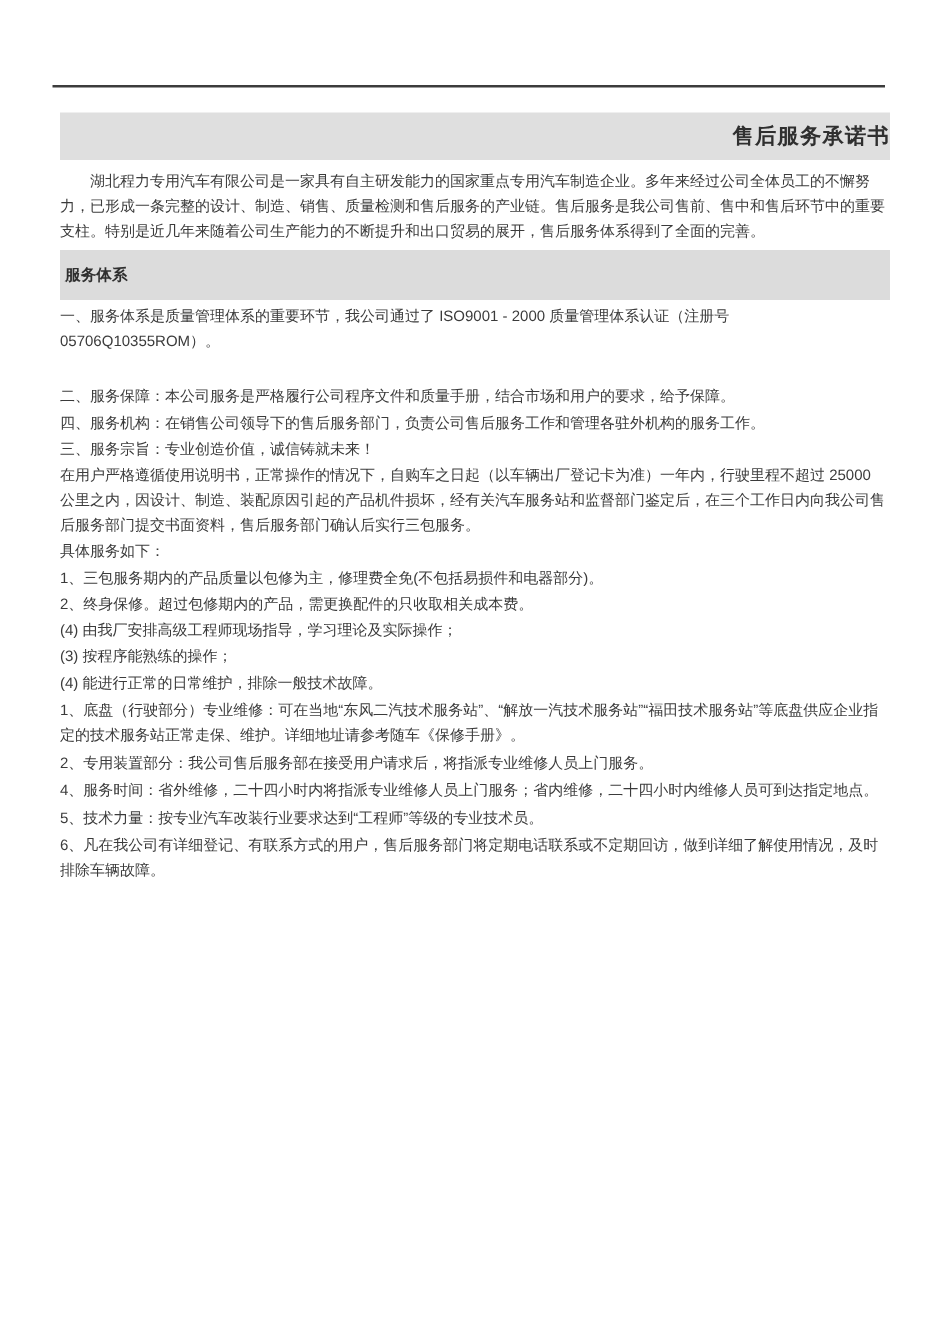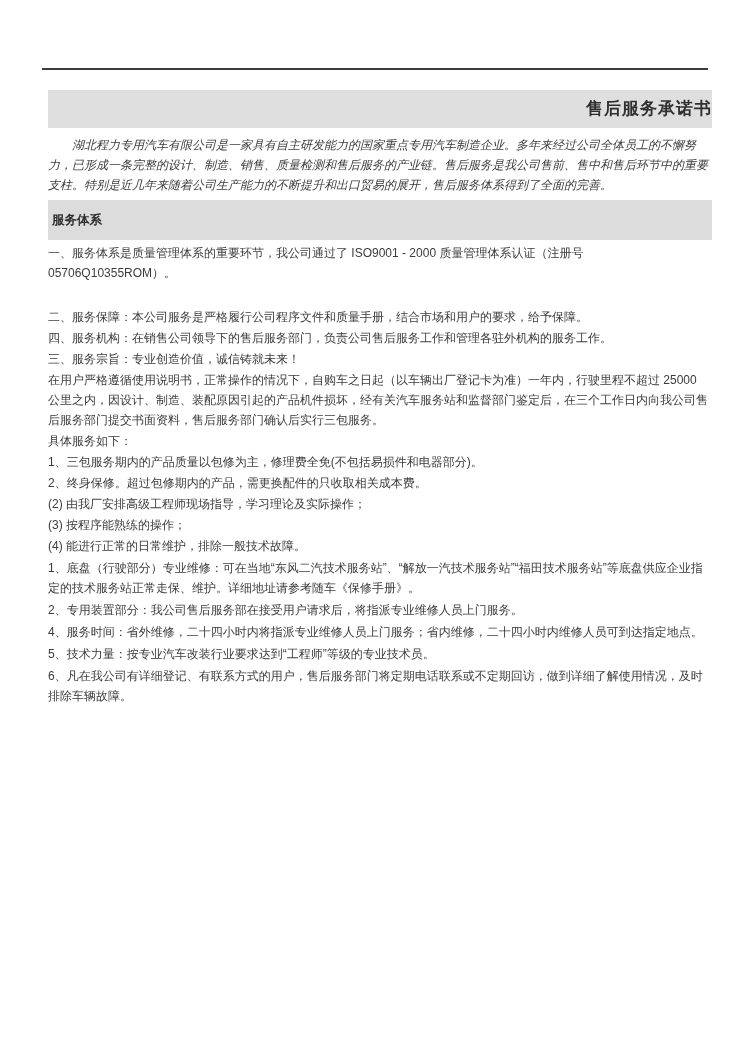--- a/index.html
+++ b/index.html
@@ -46,21 +46,20 @@
   }
   p {
     margin: 1px 0;
     font-size: 12px;
     line-height: 20px;
     color: var(--text, #3b3b3b);
   }
   .intro {
     margin-top: 7px;
     text-indent: 2em;
-    font-style: italic;
   }
   .section-bar {
     margin: 5px 0 3px 0;
     padding: 12px 4px;
     background: var(--section-bar-bg, #dcdcdc);
     font-size: 12.5px;
     line-height: 16px;
     font-weight: bold;
     color: var(--heading-text, #2f2f2f);
   }
@@ -87,21 +86,21 @@
     <p>一、服务体系是质量管理体系的重要环节，我公司通过了 ISO9001 - 2000 质量管理体系认证（注册号 05706Q10355ROM）。</p>
     <div class="gap"></div>
     <p>二、服务保障：本公司服务是严格履行公司程序文件和质量手册，结合市场和用户的要求，给予保障。</p>
     <p>四、服务机构：在销售公司领导下的售后服务部门，负责公司售后服务工作和管理各驻外机构的服务工作。</p>
     <p>三、服务宗旨：专业创造价值，诚信铸就未来！</p>
 
     <p>在用户严格遵循使用说明书，正常操作的情况下，自购车之日起（以车辆出厂登记卡为准）一年内，行驶里程不超过 25000 公里之内，因设计、制造、装配原因引起的产品机件损坏，经有关汽车服务站和监督部门鉴定后，在三个工作日内向我公司售后服务部门提交书面资料，售后服务部门确认后实行三包服务。</p>
     <p>具体服务如下：</p>
     <p>1、三包服务期内的产品质量以包修为主，修理费全免(不包括易损件和电器部分)。</p>
     <p>2、终身保修。超过包修期内的产品，需更换配件的只收取相关成本费。</p>
-    <p>(2) 由我厂安排高级工程师现场指导，学习理论及实际操作；</p>
+    <p>(4) 由我厂安排高级工程师现场指导，学习理论及实际操作；</p>
     <p>(3) 按程序能熟练的操作；</p>
     <p>(4) 能进行正常的日常维护，排除一般技术故障。</p>
 
     <div class="last">
       <p>1、底盘（行驶部分）专业维修：可在当地“东风二汽技术服务站”、“解放一汽技术服务站”“福田技术服务站”等底盘供应企业指定的技术服务站正常走保、维护。详细地址请参考随车《保修手册》。</p>
       <p>2、专用装置部分：我公司售后服务部在接受用户请求后，将指派专业维修人员上门服务。</p>
       <p>4、服务时间：省外维修，二十四小时内将指派专业维修人员上门服务；省内维修，二十四小时内维修人员可到达指定地点。</p>
       <p>5、技术力量：按专业汽车改装行业要求达到“工程师”等级的专业技术员。</p>
       <p>6、凡在我公司有详细登记、有联系方式的用户，售后服务部门将定期电话联系或不定期回访，做到详细了解使用情况，及时排除车辆故障。</p>
     </div>

